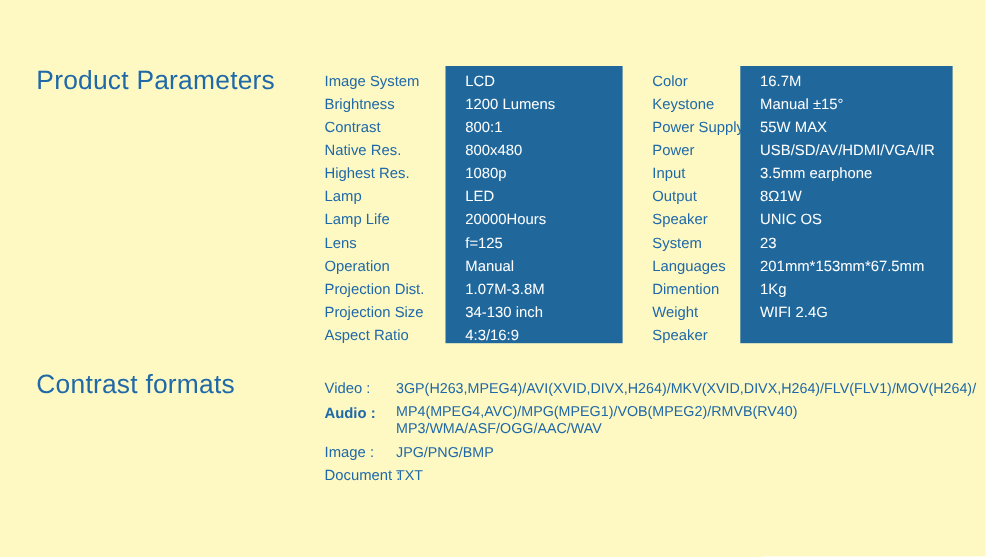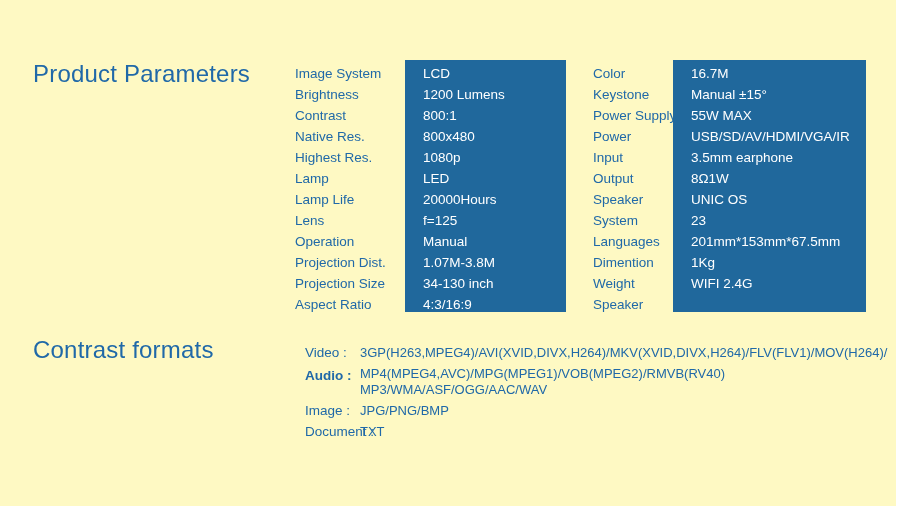--- a/index.html
+++ b/index.html
@@ -7,21 +7,21 @@
         font-family:"Liberation Sans",sans-serif;overflow:hidden;}
   .section-title{position:absolute;left:33px;font-size:24px;color:#2069a8;
         letter-spacing:0.2px;font-weight:400;white-space:nowrap;}
   .labels-col{position:absolute;color:#2069a8;font-size:13.5px;}
   .labels-col .cell{height:21px;line-height:21px;white-space:nowrap;}
   .value-box{position:absolute;top:60px;height:252px;box-sizing:border-box;
         background:#20689c;color:#ffffff;font-size:13.5px;
         padding:3px 0 16px 18px;overflow:hidden;}
   .value-box .cell{height:21px;line-height:21px;white-space:nowrap;}
   .f-label{position:absolute;left:295px;color:#2069a8;font-size:13.5px;
-        line-height:21px;white-space:nowrap;margin-left:10px;}
+        line-height:21px;white-space:nowrap;}
   .f-value{position:absolute;left:360px;width:512px;color:#2069a8;font-size:13px;
         line-height:21px;white-space:pre-line;}
 </style>
 </head>
 <body>
 
 <div class="page">
 
   <div class="section-title" style="top:60px;">Product Parameters</div>
 

